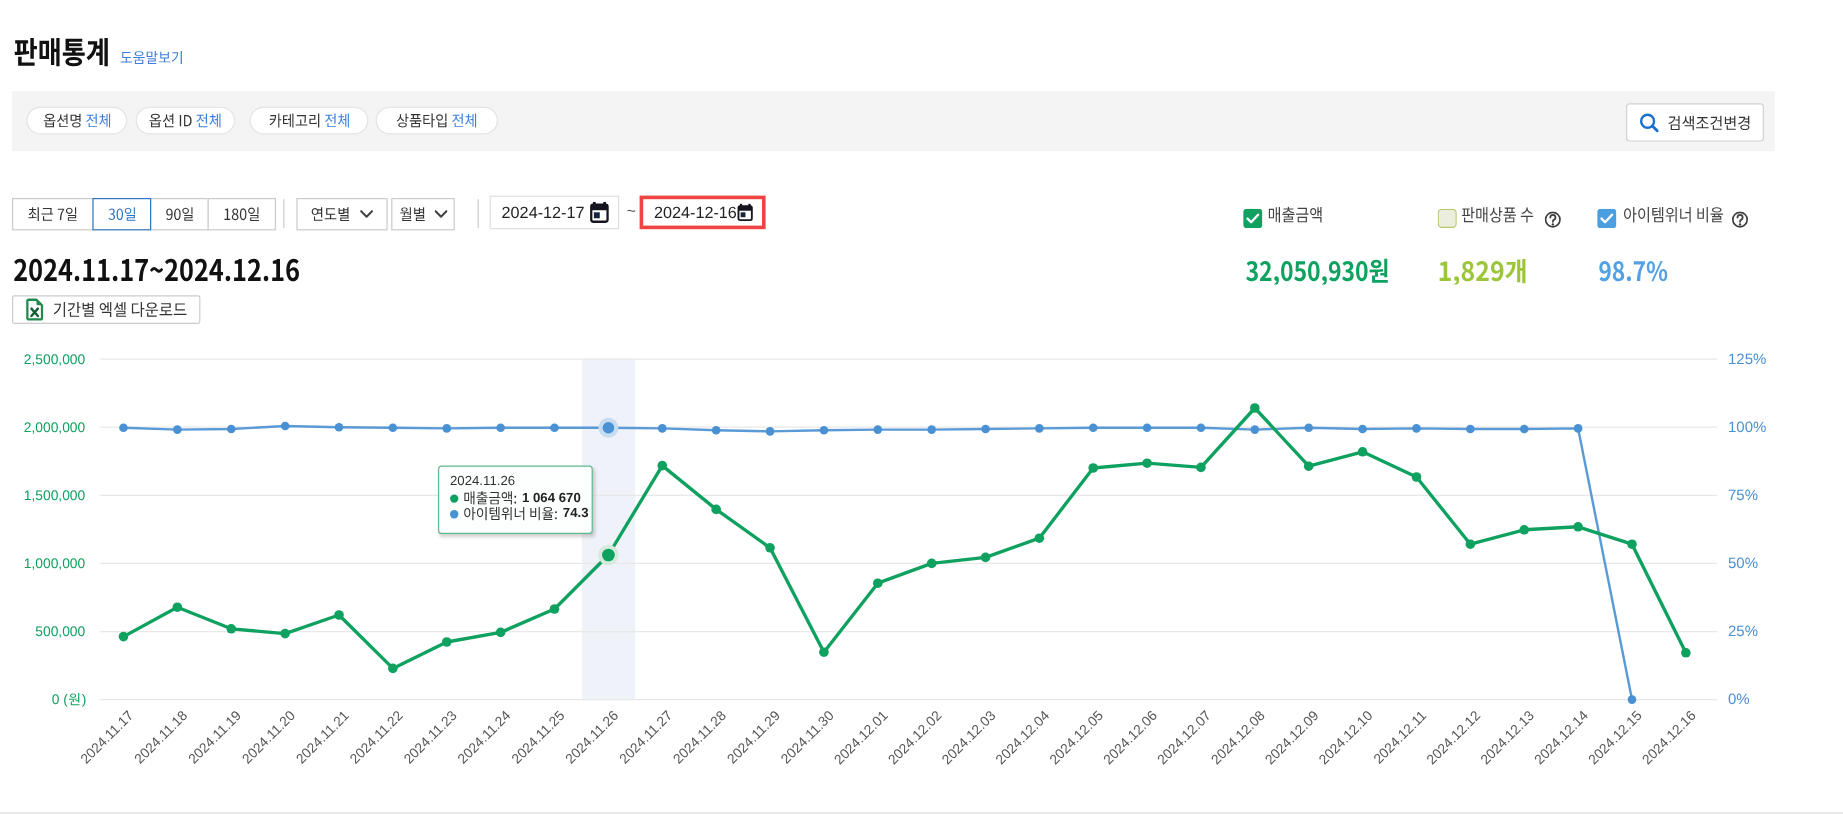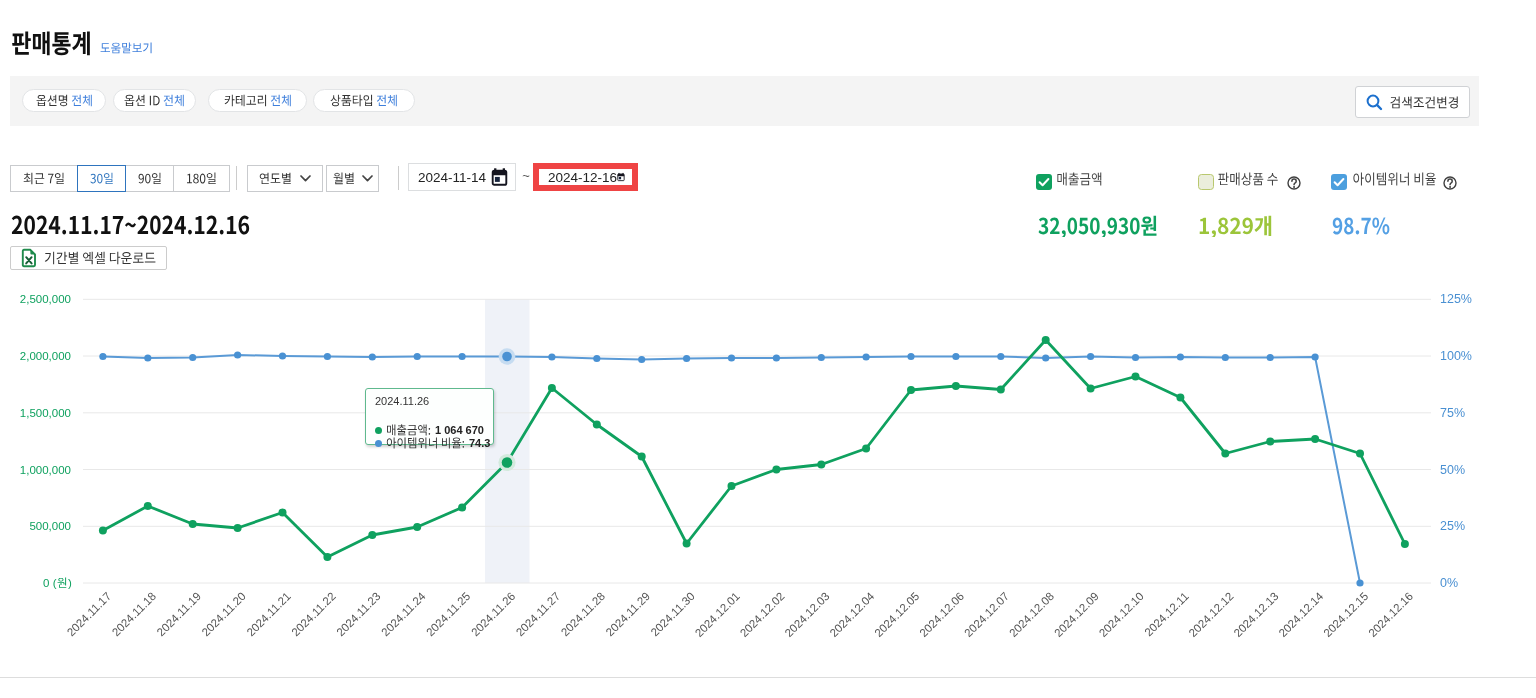--- a/index.html
+++ b/index.html
@@ -133,31 +133,31 @@
       <g transform="translate(0,11.0) scale(0.93,1)">
         <path fill="#333" d="M3.7 -5.8H4.8V-3.7H3.7ZM9.1 -10.6H10.1V-3.8H9.1ZM0.7 -5.4 0.6 -6.2Q1.7 -6.2 3.0 -6.2Q4.3 -6.3 5.6 -6.3Q6.9 -6.4 8.1 -6.5L8.2 -5.8Q6.9 -5.6 5.6 -5.6Q4.3 -5.5 3.1 -5.5Q1.8 -5.4 0.7 -5.4ZM2.4 -3.3H10.1V-0.9H3.4V0.4H2.4V-1.7H9.1V-2.6H2.4ZM2.4 0.1H10.5V0.9H2.4ZM6.8 -5.1H9.4V-4.4H6.8ZM4.3 -10.4Q5.2 -10.4 5.8 -10.1Q6.5 -9.9 6.8 -9.5Q7.2 -9.2 7.2 -8.6Q7.2 -8.1 6.8 -7.7Q6.5 -7.3 5.8 -7.1Q5.2 -6.9 4.3 -6.9Q3.5 -6.9 2.8 -7.1Q2.2 -7.3 1.8 -7.7Q1.5 -8.1 1.5 -8.6Q1.5 -9.2 1.8 -9.5Q2.2 -9.9 2.8 -10.1Q3.5 -10.4 4.3 -10.4ZM4.3 -9.6Q3.5 -9.6 3.0 -9.4Q2.5 -9.1 2.5 -8.6Q2.5 -8.2 3.0 -7.9Q3.5 -7.6 4.3 -7.6Q5.2 -7.6 5.7 -7.9Q6.2 -8.2 6.2 -8.6Q6.2 -9.1 5.7 -9.4Q5.2 -9.6 4.3 -9.6Z M17.9 -8.9H21.1V-8.1H17.9ZM17.9 -6.8H21.1V-6.0H17.9ZM20.9 -10.6H21.9V-4.5H20.9ZM14.5 -4.0H21.9V-1.2H15.5V0.5H14.5V-2.0H20.9V-3.1H14.5ZM14.5 -0.0H22.4V0.8H14.5ZM13.0 -10.0H14.0V-8.4H17.2V-10.0H18.2V-5.0H13.0ZM14.0 -7.6V-5.9H17.2V-7.6Z"></path>
       </g>
     </svg>
     <svg width="11" height="7" viewBox="0 0 11 7">
       <path d="M1 1 L5.5 5.6 L10 1" fill="none" stroke="#444" stroke-width="1.7" stroke-linecap="round" stroke-linejoin="round"></path>
     </svg>
   </div>
 <div class="abs" style="left:398px;top:166px;width:1px;height:24px;background:#CCC"></div>
 <div class="abs row" style="left:408px;top:163px;width:108px;height:28px;border:1px solid #DCDEE0;background:#fff;padding:0 7px 0 9px;justify-content:space-between">
-  <span style="font-size:13.5px;color:#222">2024-11-14</span>
+  <span style="font-size:13.5px;color:#222">2024-12-17</span>
     <svg width="17" height="18" viewBox="0 0 17 18">
       <rect x="3.1" y="0.3" width="2.3" height="3.2" fill="#15151f"></rect>
       <rect x="11.7" y="0.3" width="2.3" height="3.2" fill="#15151f"></rect>
       <rect x="1.7" y="2.6" width="13.6" height="14.2" rx="1.6" fill="none" stroke="#15151f" stroke-width="1.9"></rect>
       <path d="M1.7 4.2 q0-1.6 1.6-1.6 h10.4 q1.6 0 1.6 1.6 v3 H1.7 Z" fill="#15151f"></path>
       <rect x="3.9" y="8.9" width="4.9" height="5" fill="#18243c"></rect>
     </svg>
   </div>
 <div class="abs" style="left:519px;top:168px;width:14px;text-align:center;font-size:13px;color:#555">~</div>
-<div class="abs row" style="left:533px;top:163px;width:105px;height:28px;border:6px solid #ef4444;background:#fff;padding:0 7px 0 9px;justify-content:space-between">
+<div class="abs row" style="left:533px;top:163px;width:105px;height:28px;border:3px solid #ef4444;background:#fff;padding:0 7px 0 9px;justify-content:space-between">
   <span style="font-size:13.5px;color:#222">2024-12-16</span>
     <svg width="17" height="18" viewBox="0 0 17 18">
       <rect x="3.1" y="0.3" width="2.3" height="3.2" fill="#15151f"></rect>
       <rect x="11.7" y="0.3" width="2.3" height="3.2" fill="#15151f"></rect>
       <rect x="1.7" y="2.6" width="13.6" height="14.2" rx="1.6" fill="none" stroke="#15151f" stroke-width="1.9"></rect>
       <path d="M1.7 4.2 q0-1.6 1.6-1.6 h10.4 q1.6 0 1.6 1.6 v3 H1.7 Z" fill="#15151f"></path>
       <rect x="3.9" y="8.9" width="4.9" height="5" fill="#18243c"></rect>
     </svg>
   </div>
 
@@ -376,21 +376,21 @@
     <circle cx="1360.0" cy="163.5" r="4" fill="#0FA15F"></circle>
     <circle cx="1404.9" cy="254.0" r="4" fill="#0FA15F"></circle>
     <circle cx="507.0" cy="66.5" r="8.3" fill="#C6DCF1"></circle>
     <circle cx="507.0" cy="66.5" r="4.8" fill="#4991D3"></circle>
     <circle cx="507.0" cy="172.5" r="8.6" fill="#D3EADD"></circle>
     <circle cx="507.0" cy="172.5" r="5.3" fill="#0FA15F"></circle>
   </svg>
 
 <div class="abs" style="left:365px;top:388px;width:129px;height:57px;background:#FDFFFE;border:1px solid #5FB98E;border-radius:3px;box-shadow:1px 2px 3px rgba(0,0,0,0.18);padding:5px 0 0 9px">
   <div style="font-size:11px;color:#333;line-height:13px;padding-top:1px">2024.11.26</div>
-  <div class="row" style="gap:4px;margin-top:16px">
+  <div class="row" style="gap:4px;margin-top:1px">
       <span style="width:7px;height:7px;border-radius:50%;background:#0FA15F;display:inline-block"></span>
       <svg width="45" height="12" viewBox="0 0 44.9 12.0" style="">
         <g transform="translate(0,10.5) scale(0.93,1)">
           <path fill="#333" d="M9.0 -10.1H10.0V0.9H9.0ZM7.3 -5.7H9.4V-4.9H7.3ZM6.6 -9.9H7.5V0.4H6.6ZM1.0 -8.8H5.2V-2.0H1.0ZM4.3 -8.0H2.0V-2.8H4.3Z M16.3 -4.6H17.3V-2.9H16.3ZM11.8 -5.2H21.8V-4.4H11.8ZM16.3 -10.2H17.3V-8.8H16.3ZM16.3 -8.7H17.2V-8.5Q17.2 -7.9 16.8 -7.4Q16.4 -6.9 15.8 -6.5Q15.2 -6.2 14.4 -6.0Q13.6 -5.8 12.7 -5.7L12.4 -6.5Q13.2 -6.5 13.9 -6.7Q14.6 -6.8 15.1 -7.1Q15.7 -7.4 16.0 -7.7Q16.3 -8.1 16.3 -8.5ZM16.5 -8.7H17.4V-8.5Q17.4 -8.1 17.7 -7.7Q18.0 -7.4 18.5 -7.1Q19.0 -6.8 19.7 -6.7Q20.5 -6.5 21.3 -6.5L21.0 -5.7Q20.0 -5.8 19.2 -6.0Q18.4 -6.2 17.8 -6.5Q17.2 -6.9 16.8 -7.4Q16.5 -7.9 16.5 -8.5ZM12.9 -9.1H20.8V-8.3H12.9ZM13.0 -3.4H20.5V-1.0H14.1V0.3H13.1V-1.7H19.5V-2.6H13.0ZM13.1 0.1H20.9V0.8H13.1Z M24.3 -9.5H31.4V-8.7H24.3ZM23.1 -5.4H33.1V-4.6H23.1ZM30.8 -9.5H31.8V-8.7Q31.8 -8.0 31.7 -7.1Q31.7 -6.3 31.4 -5.2L30.4 -5.2Q30.7 -6.3 30.7 -7.2Q30.8 -8.0 30.8 -8.7ZM24.3 -3.1H31.8V0.8H24.3ZM30.8 -2.3H25.3V-0.0H30.8Z M36.9 -9.4Q37.6 -9.4 38.2 -9.1Q38.7 -8.7 39.1 -8.1Q39.4 -7.6 39.4 -6.8Q39.4 -6.0 39.1 -5.4Q38.7 -4.8 38.2 -4.5Q37.6 -4.2 36.9 -4.2Q36.2 -4.2 35.6 -4.5Q35.0 -4.8 34.7 -5.4Q34.4 -6.0 34.4 -6.8Q34.4 -7.6 34.7 -8.1Q35.0 -8.7 35.6 -9.1Q36.2 -9.4 36.9 -9.4ZM36.9 -8.5Q36.4 -8.5 36.1 -8.3Q35.7 -8.1 35.5 -7.7Q35.3 -7.3 35.3 -6.8Q35.3 -6.3 35.5 -5.9Q35.7 -5.5 36.1 -5.3Q36.4 -5.0 36.9 -5.0Q37.3 -5.0 37.7 -5.3Q38.1 -5.5 38.3 -5.9Q38.5 -6.3 38.5 -6.8Q38.5 -7.3 38.3 -7.7Q38.1 -8.1 37.7 -8.3Q37.3 -8.5 36.9 -8.5ZM42.6 -10.1H43.6V-3.5H42.6ZM40.8 -7.2H42.9V-6.4H40.8ZM40.3 -9.9H41.2V-3.6H40.3ZM36.2 -2.9H43.6V1.0H42.6V-2.1H36.2Z M46.6 -4.8Q46.3 -4.8 46.0 -5.0Q45.8 -5.2 45.8 -5.6Q45.8 -6.0 46.0 -6.2Q46.3 -6.5 46.6 -6.5Q46.9 -6.5 47.2 -6.2Q47.4 -6.0 47.4 -5.6Q47.4 -5.2 47.2 -5.0Q46.9 -4.8 46.6 -4.8ZM46.6 0.2Q46.3 0.2 46.0 -0.1Q45.8 -0.3 45.8 -0.7Q45.8 -1.1 46.0 -1.3Q46.3 -1.5 46.6 -1.5Q46.9 -1.5 47.2 -1.3Q47.4 -1.1 47.4 -0.7Q47.4 -0.3 47.2 -0.1Q46.9 0.2 46.6 0.2Z"></path>
         </g>
       </svg>
       <b style="font-size:11px;color:#222">1 064 670</b>
     </div>
   <div class="row" style="gap:4px;margin-top:1px">
       <span style="width:7px;height:7px;border-radius:50%;background:#4991D3;display:inline-block"></span>

